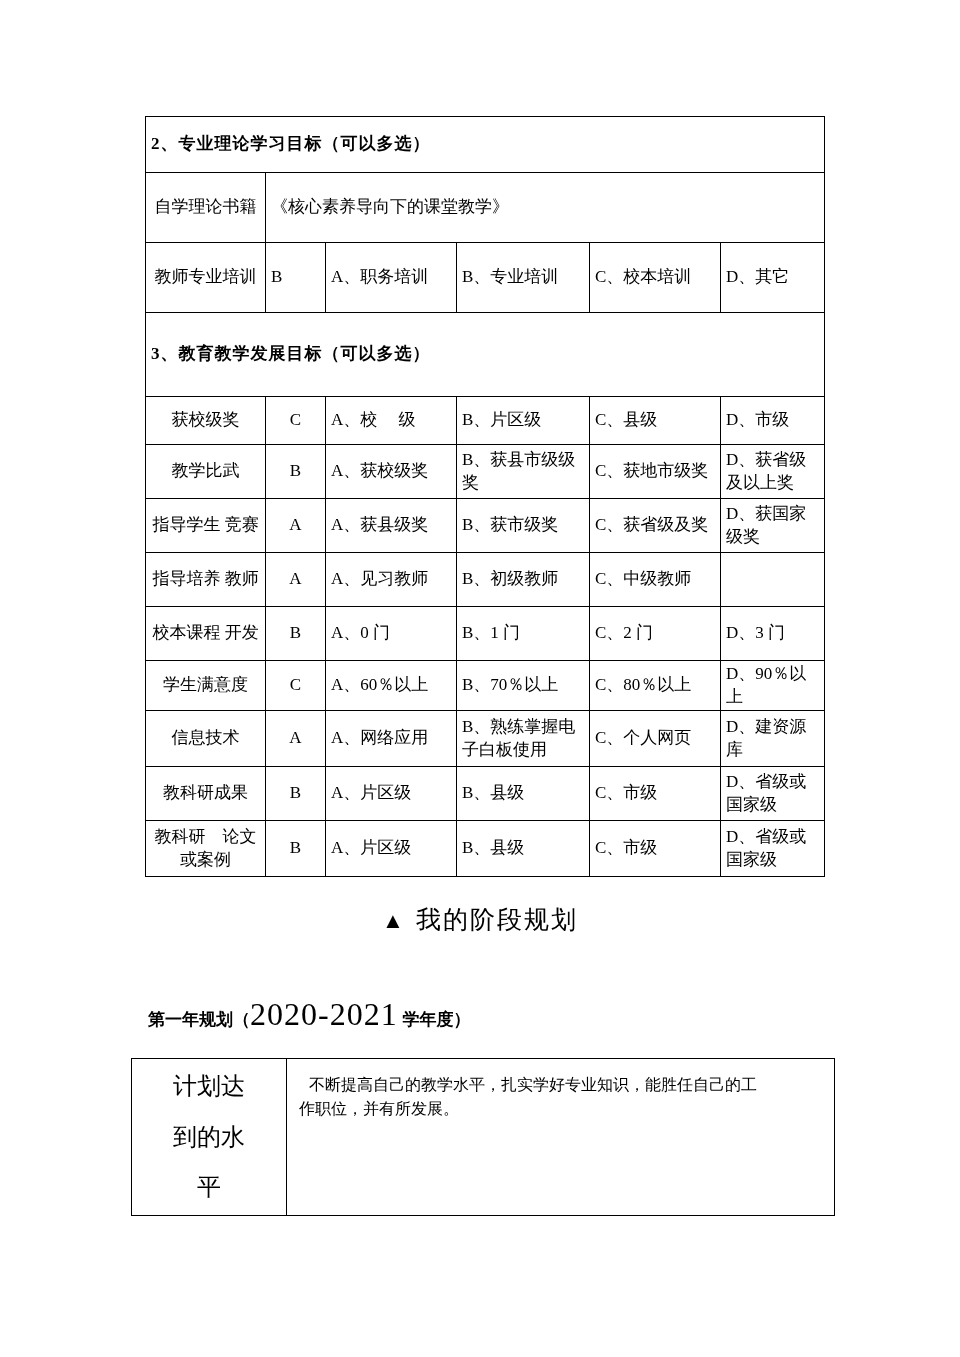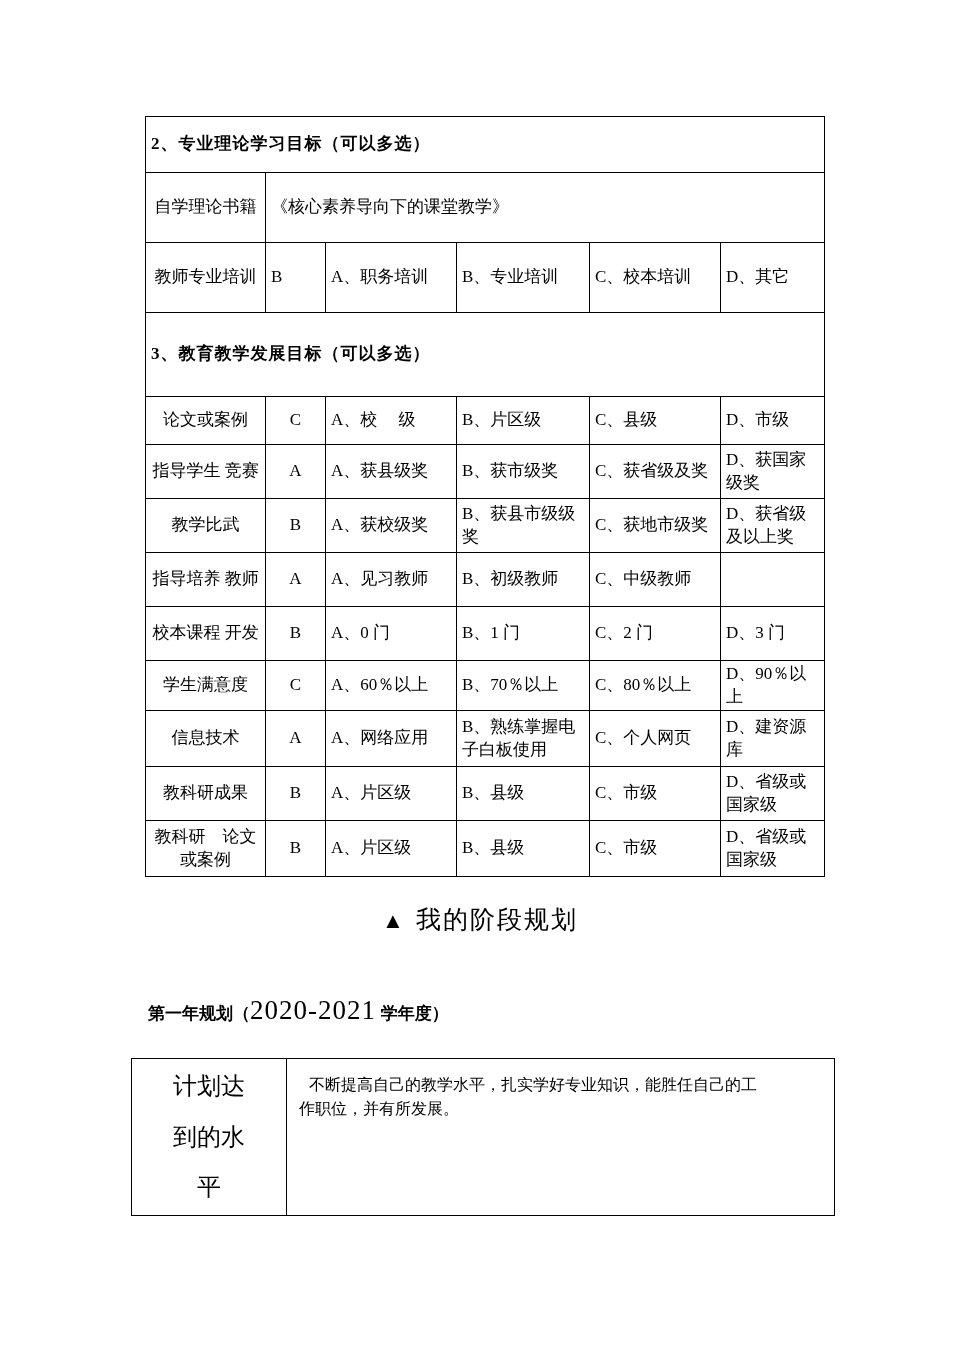--- a/index.html
+++ b/index.html
@@ -29,21 +29,21 @@
     position:absolute; top:903px; left:0; width:960px; text-align:center;
     font-size:25px; letter-spacing:2px;
   }
   .stage-heading .marker { font-size:22px; margin-right:10px; }
 
   .year-heading {
     position:absolute; top:989px; left:148px; font-size:17px; font-weight:bold;
     font-family:"Liberation Sans","DejaVu Sans",sans-serif; line-height:1.6;
   }
   .year-heading .year {
-    font-size:27px; font-weight:normal; letter-spacing:1px;
+    font-size:32px; font-weight:normal; letter-spacing:1px;
     font-family:"Liberation Serif","DejaVu Serif",serif;
   }
 
   
   table.t-plan {
     position:absolute; left:131px; top:1058px; width:703px;
     border-collapse:collapse; table-layout:fixed;
   }
   table.t-plan td { border:1px solid #000; overflow:hidden; }
   td.plan-label {
@@ -82,42 +82,42 @@
       <td class="ltr-left">B</td>
       <td>A、职务培训</td>
       <td>B、专业培训</td>
       <td>C、校本培训</td>
       <td>D、其它</td>
     </tr>
     <tr style="height:84px">
       <td colspan="6" class="sec-heading">3、教育教学发展目标（可以多选）</td>
     </tr>
     <tr style="height:48px">
-      <td class="lbl">论文或案例</td>
+      <td class="lbl">获校级奖</td>
       <td class="ltr">C</td>
       <td>A、校　 级</td>
       <td>B、片区级</td>
       <td>C、县级</td>
       <td>D、市级</td>
+    </tr>
+    <tr style="height:54px">
+      <td class="lbl">教学比武</td>
+      <td class="ltr">B</td>
+      <td>A、获校级奖</td>
+      <td>B、获县市级级奖</td>
+      <td>C、获地市级奖</td>
+      <td>D、获省级及以上奖</td>
     </tr>
     <tr style="height:54px">
       <td class="lbl">指导学生 竞赛</td>
       <td class="ltr">A</td>
       <td>A、获县级奖</td>
       <td>B、获市级奖</td>
       <td>C、获省级及奖</td>
       <td>D、获国家级奖</td>
-    </tr>
-    <tr style="height:54px">
-      <td class="lbl">教学比武</td>
-      <td class="ltr">B</td>
-      <td>A、获校级奖</td>
-      <td>B、获县市级级奖</td>
-      <td>C、获地市级奖</td>
-      <td>D、获省级及以上奖</td>
     </tr>
     <tr style="height:54px">
       <td class="lbl">指导培养 教师</td>
       <td class="ltr">A</td>
       <td>A、见习教师</td>
       <td>B、初级教师</td>
       <td>C、中级教师</td>
       <td></td>
     </tr>
     <tr style="height:54px">

